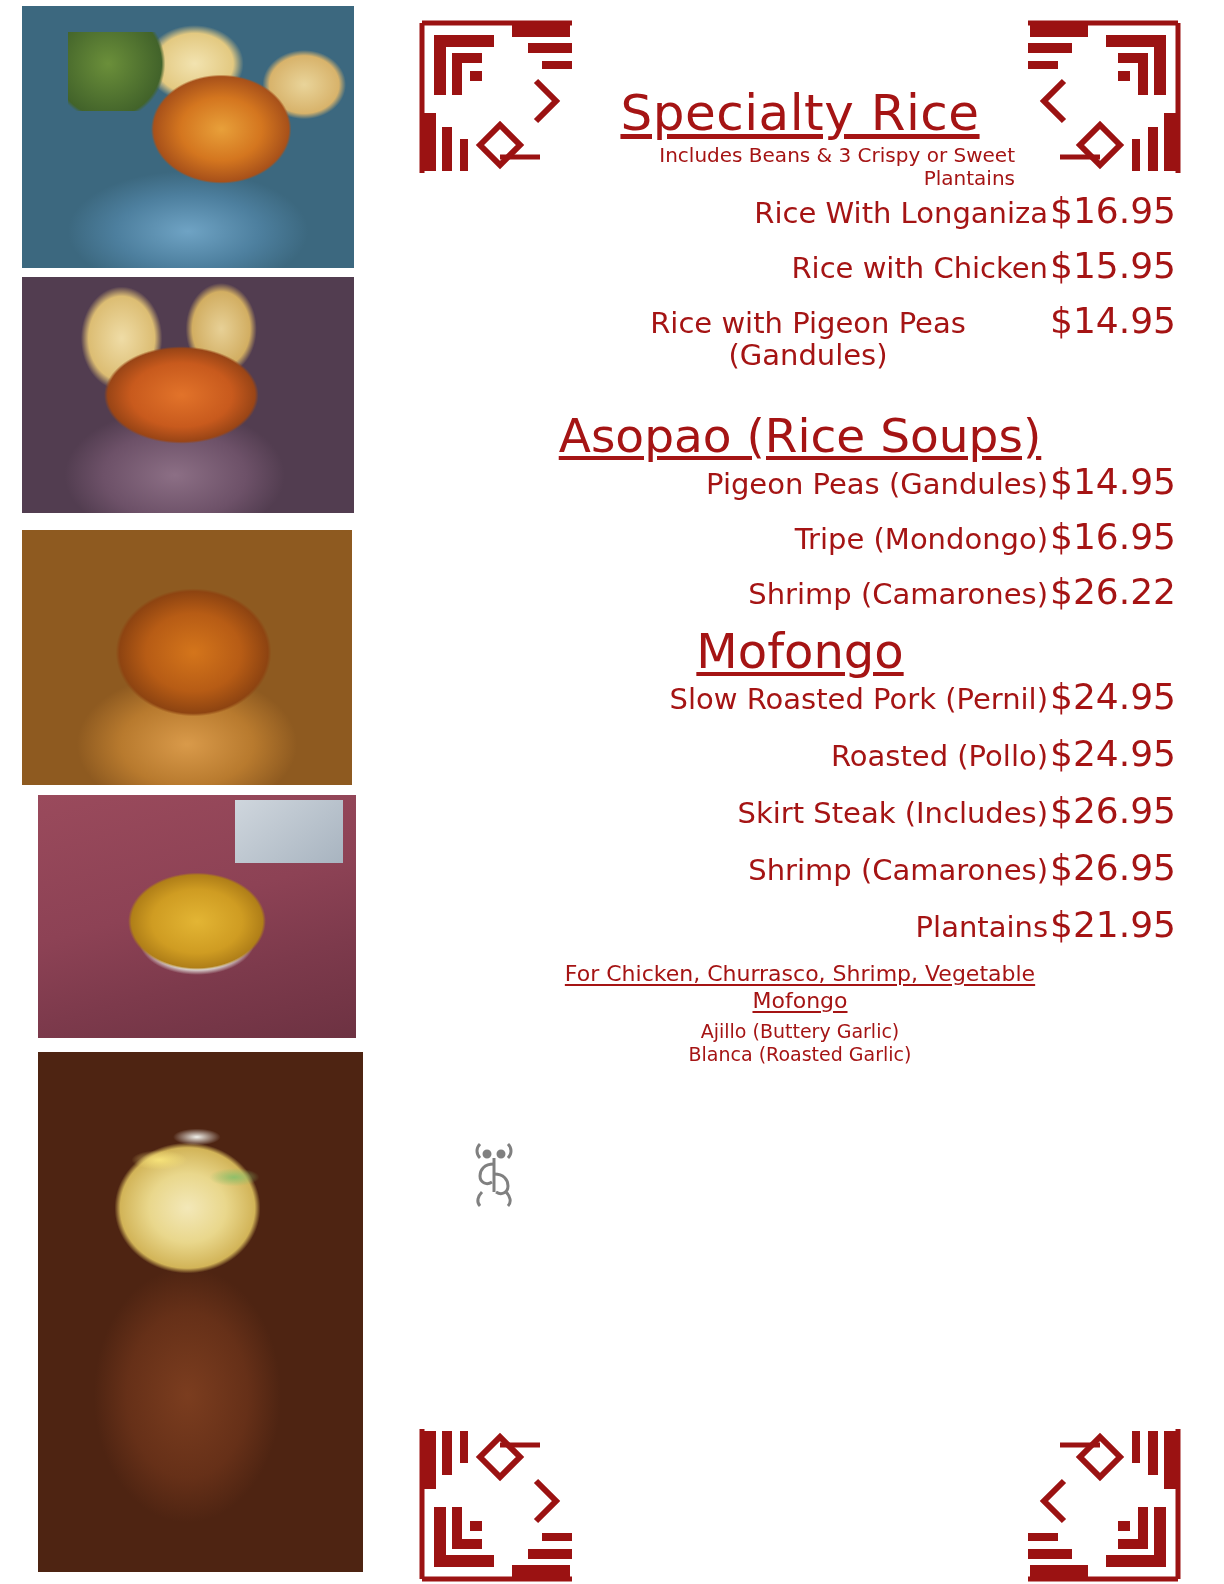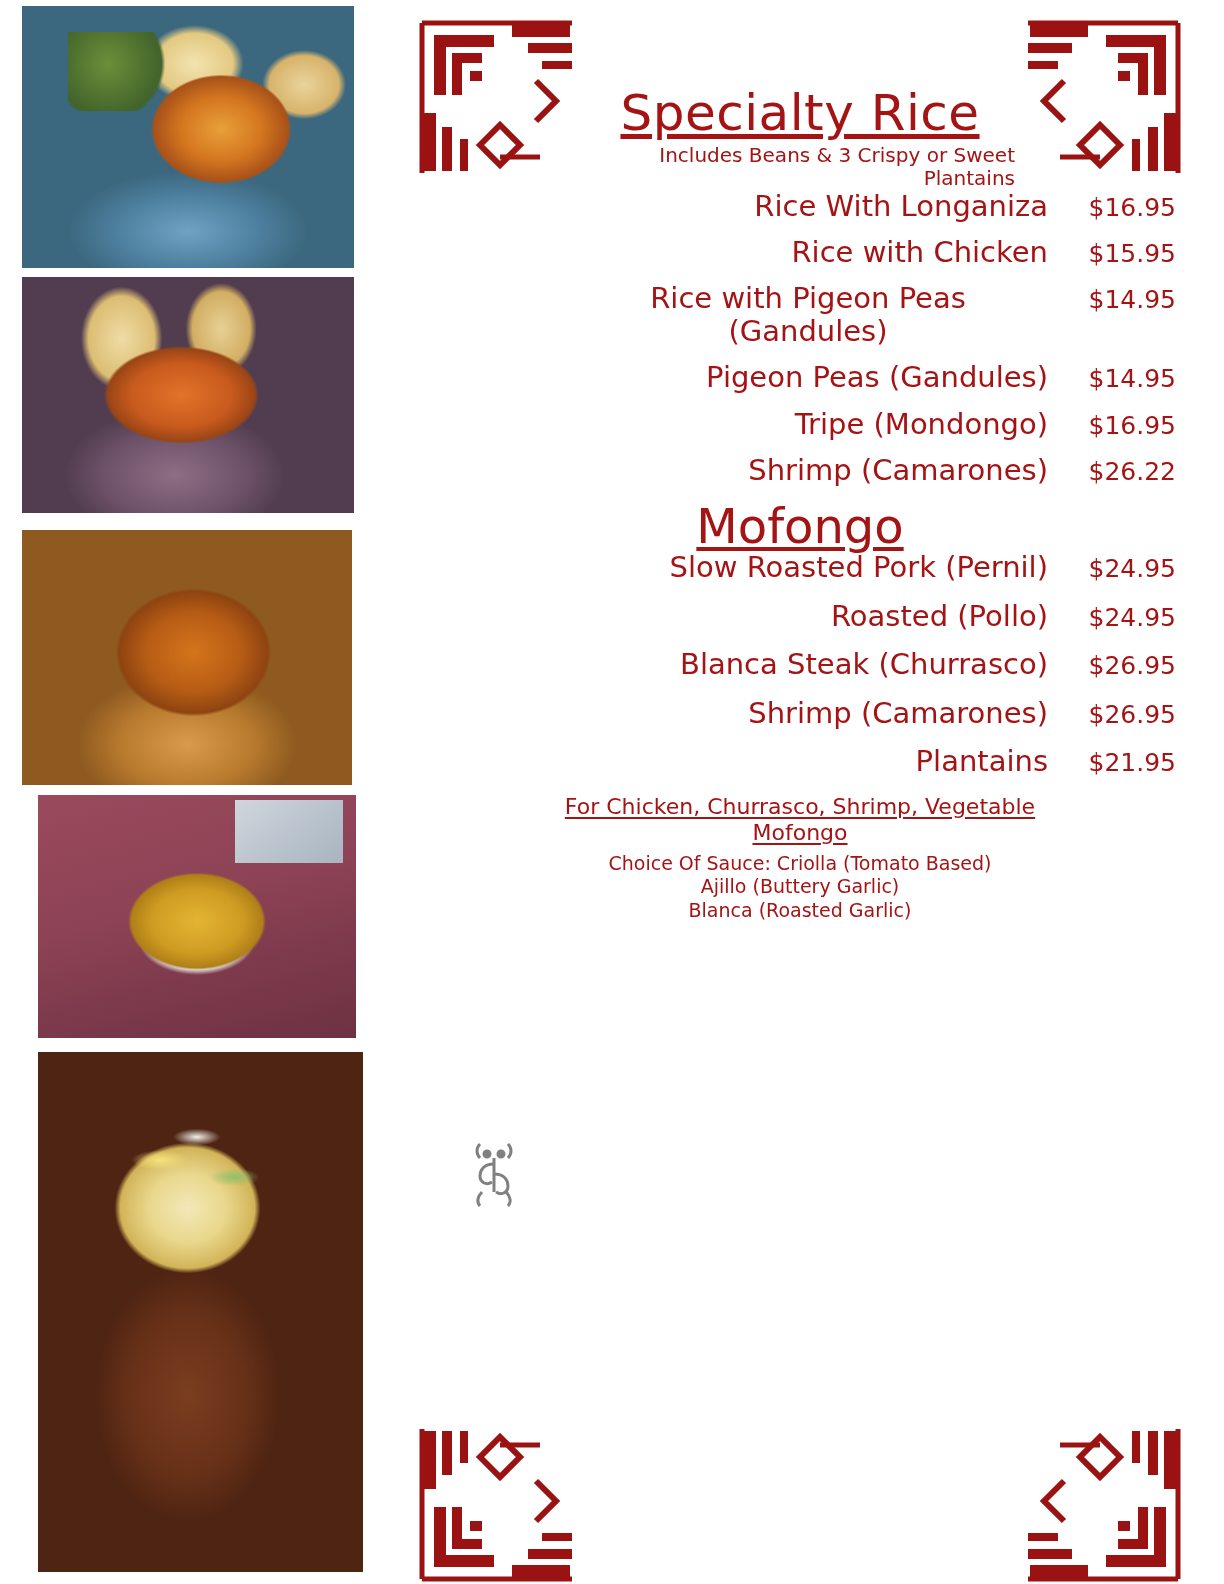--- a/index.html
+++ b/index.html
@@ -142,21 +142,21 @@
     text-align: right;
     font-size: 29px;
     font-family: "DejaVu Sans", sans-serif;
     color: #a51414;
     line-height: 1.12;
     max-width: 480px;
   }
   .row .price {
     flex: 0 0 128px;
     text-align: right;
-    font-size: 25px;
+    font-size: 36px;
     font-family: "DejaVu Sans", sans-serif;
     color: #a51414;
     padding-right: 24px;
   }
   .row.center .name { text-align: center; }
 
   .t-asopao { font-size: 47px; margin: 40px 0 0; }
   .t-mofongo { font-size: 48px; margin: 6px 0 0; }
 
   .mof .row { margin-bottom: 16px; }
@@ -313,20 +313,21 @@
     <div class="row">
       <div class="name">Rice with Chicken</div>
       <div class="price">$15.95</div>
     </div>
     <div class="row center">
       <div class="name">Rice with Pigeon Peas (Gandules)</div>
       <div class="price">$14.95</div>
     </div>
   </div>
 
+  <h1 class="section-title t-asopao">Asopao (Rice Soups)</h1>
 
   <div class="items">
     <div class="row">
       <div class="name">Pigeon Peas (Gandules)</div>
       <div class="price">$14.95</div>
     </div>
     <div class="row">
       <div class="name">Tripe (Mondongo)</div>
       <div class="price">$16.95</div>
     </div>
@@ -341,35 +342,34 @@
   <div class="items mof">
     <div class="row">
       <div class="name">Slow Roasted Pork (Pernil)</div>
       <div class="price">$24.95</div>
     </div>
     <div class="row">
       <div class="name">Roasted (Pollo)</div>
       <div class="price">$24.95</div>
     </div>
     <div class="row">
-      <div class="name">Blanca Steak (Churrasco)</div>
+      <div class="name">Skirt Steak (Includes)</div>
       <div class="price">$26.95</div>
     </div>
     <div class="row">
       <div class="name">Shrimp (Camarones)</div>
       <div class="price">$26.95</div>
     </div>
     <div class="row">
       <div class="name">Plantains</div>
       <div class="price">$21.95</div>
     </div>
   </div>
 
   <div class="footnote">
     <div class="fn-title">For Chicken, Churrasco, Shrimp, Vegetable Mofongo</div>
     <div class="fn-lines">
-      <div class="fn-line">Choice Of Sauce: Criolla (Tomato Based)</div>
       <div class="fn-line">Ajillo (Buttery Garlic)</div>
       <div class="fn-line">Blanca (Roasted Garlic)</div>
     </div>
   </div>
 
 </div>
 
 </body></html>

